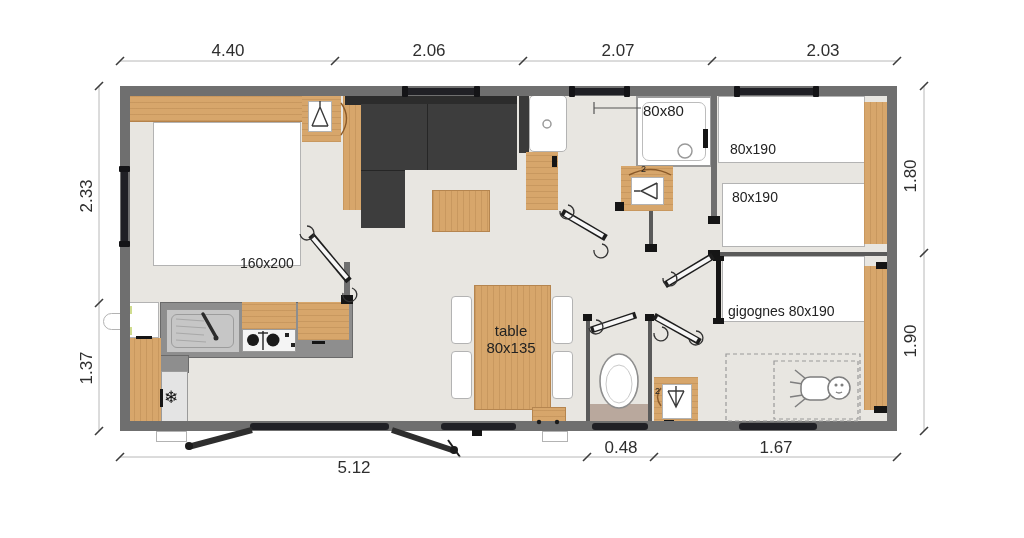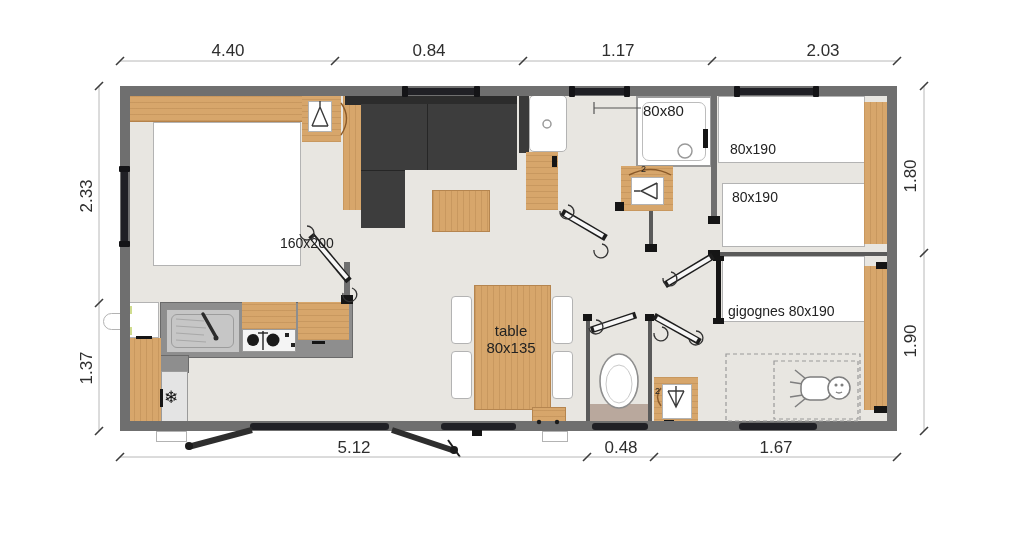--- a/index.html
+++ b/index.html
@@ -259,32 +259,32 @@
       <line x1="95" y1="90" x2="103" y2="82"></line>
         <line x1="95" y1="307" x2="103" y2="299"></line>
       <line x1="95" y1="435" x2="103" y2="427"></line>
       <line x1="920" y1="90" x2="928" y2="82"></line>
         <line x1="920" y1="257" x2="928" y2="249"></line>
       <line x1="920" y1="435" x2="928" y2="427"></line>
     </g>
   </svg>
 
   <div class="abs dim h" style="left:228px;top:42px;">4.40</div>
-  <div class="abs dim h" style="left:429px;top:42px;">0.84</div>
-  <div class="abs dim h" style="left:618px;top:42px;">1.17</div>
+  <div class="abs dim h" style="left:429px;top:42px;">2.06</div>
+  <div class="abs dim h" style="left:618px;top:42px;">2.07</div>
   <div class="abs dim h" style="left:823px;top:42px;">2.03</div>
   <div class="abs dim v" style="left:86px;top:196px;">2.33</div>
   <div class="abs dim v" style="left:86px;top:368px;">1.37</div>
   <div class="abs dim v" style="left:910px;top:176px;">1.80</div>
   <div class="abs dim v" style="left:910px;top:341px;">1.90</div>
-  <div class="abs dim h" style="left:354px;top:439px;">5.12</div>
+  <div class="abs dim h" style="left:354px;top:459px;">5.12</div>
   <div class="abs dim h" style="left:621px;top:439px;">0.48</div>
   <div class="abs dim h" style="left:776px;top:439px;">1.67</div>
 
-  <div class="abs lbl" style="left:240px;top:236px;margin-left:40px;">160x200</div>
+  <div class="abs lbl" style="left:240px;top:256px;">160x200</div>
   <div class="abs lbl" style="left:643px;top:103px;font-size:15px;">80x80</div>
   <div class="abs lbl" style="left:730px;top:142px;">80x190</div>
   <div class="abs lbl" style="left:732px;top:190px;">80x190</div>
   <div class="abs lbl" style="left:728px;top:304px;">gigognes 80x190</div>
   <div class="abs lbl ctr" style="left:511px;top:323px;font-size:15px;">table</div>
   <div class="abs lbl ctr" style="left:511px;top:340px;font-size:15px;">80x135</div>
   <div class="abs lbl" style="left:641px;top:165px;font-size:9px;">2</div>
   <div class="abs lbl" style="left:655px;top:387px;font-size:9px;">2</div>
 </div>
 

